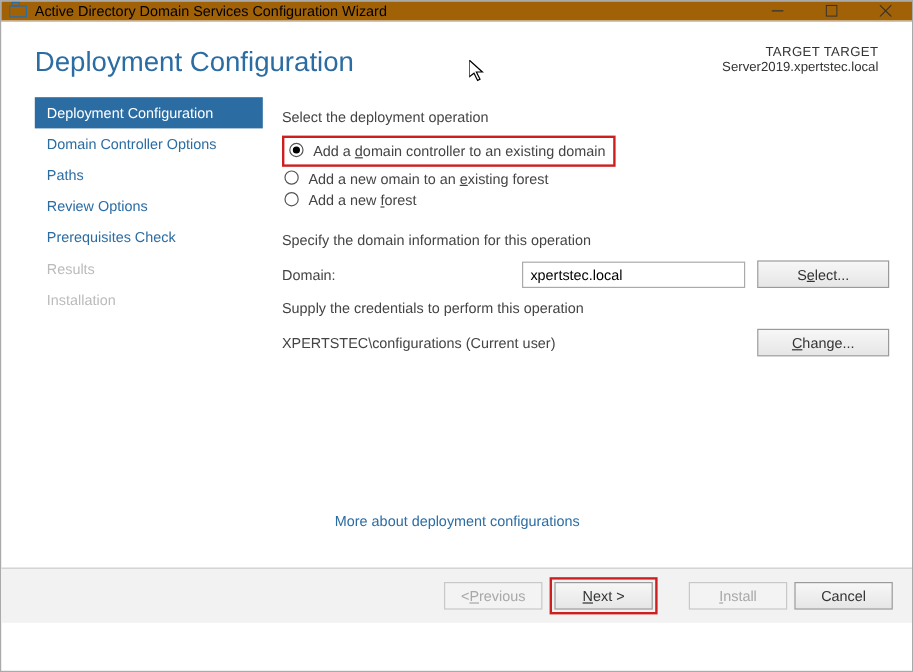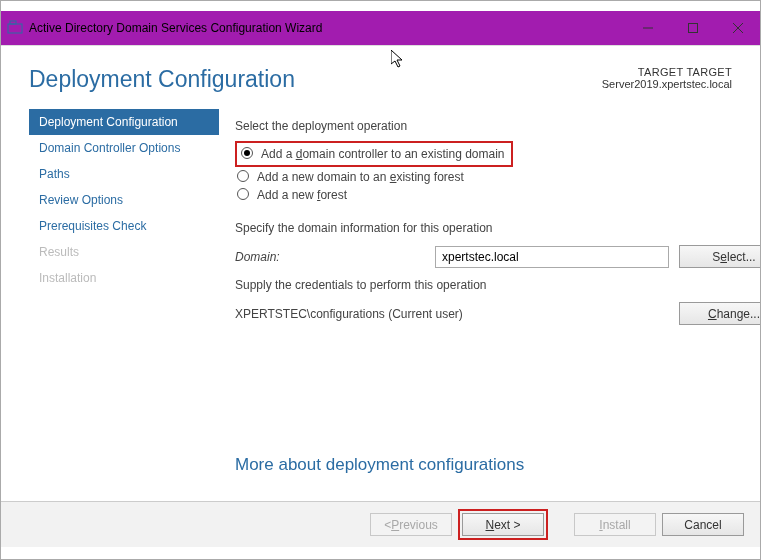--- a/index.html
+++ b/index.html
@@ -8,27 +8,26 @@
     font-family: "Segoe UI", Arial, sans-serif;
     font-size: 12px;
     background: #fff;
     color: #333;
     width: 761px;
     height: 560px;
     overflow: hidden;
     border: 1px solid #aaa;
   }
   .titlebar {
-    height: 35px;
+    height: 17px;
     display: flex;
     align-items: center;
     padding: 0 0 0 6px;
     border-bottom: 1px solid #ddd;
-    background: #a21caf;
-    margin-top: 10px;
+    background: #a16207;
   }
   .titlebar .app-icon {
     width: 16px; height: 16px;
     margin-right: 6px;
     display: flex; align-items: center; justify-content: center;
   }
   .titlebar .title { flex: 1; font-size: 12px; color: #000; }
   .winbtns { display: flex; height: 100%; }
   .winbtn {
     width: 45px;
@@ -90,42 +89,42 @@
     display: flex; align-items: center; justify-content: center;
   }
   .radio.checked::after {
     content: ""; width: 6px; height: 6px;
     background: #000; border-radius: 50%;
   }
   .access { text-decoration: underline; }
   .hilite { border: 2px solid #cc2020; display: inline-flex; padding: 1px 4px 1px 2px; }
 
   .form-row { display: flex; align-items: center; margin: 10px 0; }
-  .form-label { width: 200px; font-style: italic; }
+  .form-label { width: 200px; }
   .textbox {
-    width: 234px; height: 22px;
+    width: 186px; height: 22px;
     border: 1px solid #aaa;
     padding: 2px 6px; font-size: 12px;
     background: #fff;
   }
   .btn {
     height: 23px;
     min-width: 86px;
     background: linear-gradient(#f7f7f7,#e6e6e6);
     border: 1px solid #9a9a9a;
     font-size: 12px;
     color: #333;
     display: inline-flex; align-items: center; justify-content: center;
     padding: 0 12px;
     margin-left: 10px;
   }
   .btn.wide { min-width: 110px; }
   .btn.disabled { color: #a8a8a8; border-color: #c8c8c8; background: #f3f3f3; }
 
-  .link { color: #2b6ca3; font-size: 17px; }
+  .link { color: #2b6ca3; font-size: 12px; margin-left: 44px; }
 
   .footer {
     height: 46px;
     border-top: 1px solid #ccc;
     background: #f2f2f2;
     display: flex;
     align-items: center;
     justify-content: flex-end;
     padding: 0 16px;
     gap: 6px;
@@ -196,21 +195,21 @@
 
     <div class="hilite">
       <div class="radio-row">
         <span class="radio checked"></span>
         <span><span>Add a </span><span class="access">d</span><span>omain controller to an existing domain</span></span>
       </div>
     </div>
 
     <div class="radio-row">
       <span class="radio"></span>
-      <span><span>Add a new domain to an </span><span class="access">e</span><span>xisting forest</span></span>
+      <span><span>Add a new omain to an </span><span class="access">e</span><span>xisting forest</span></span>
     </div>
 
     <div class="radio-row">
       <span class="radio"></span>
       <span><span>Add a new </span><span class="access">f</span><span>orest</span></span>
     </div>
 
     <div class="section-label" style="margin-top:18px">Specify the domain information for this operation</div>
 
     <div class="form-row">

